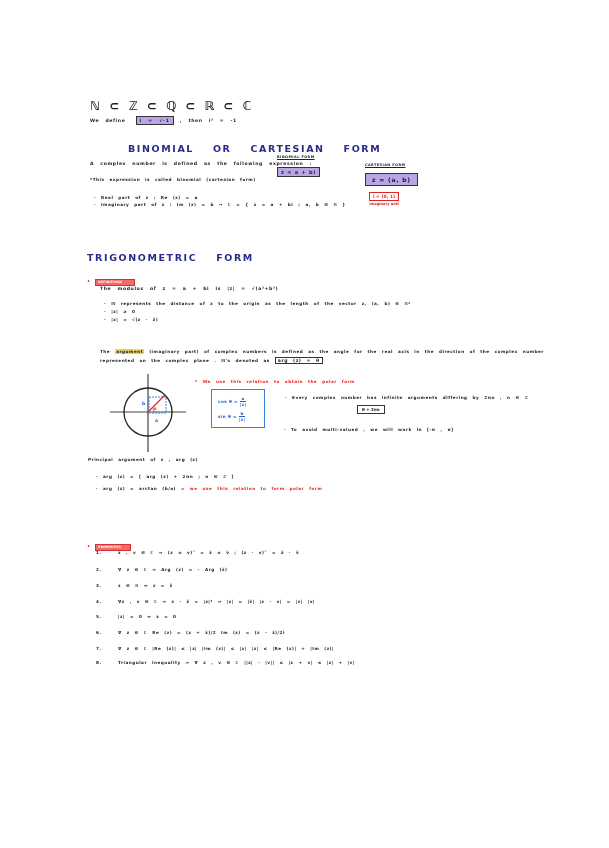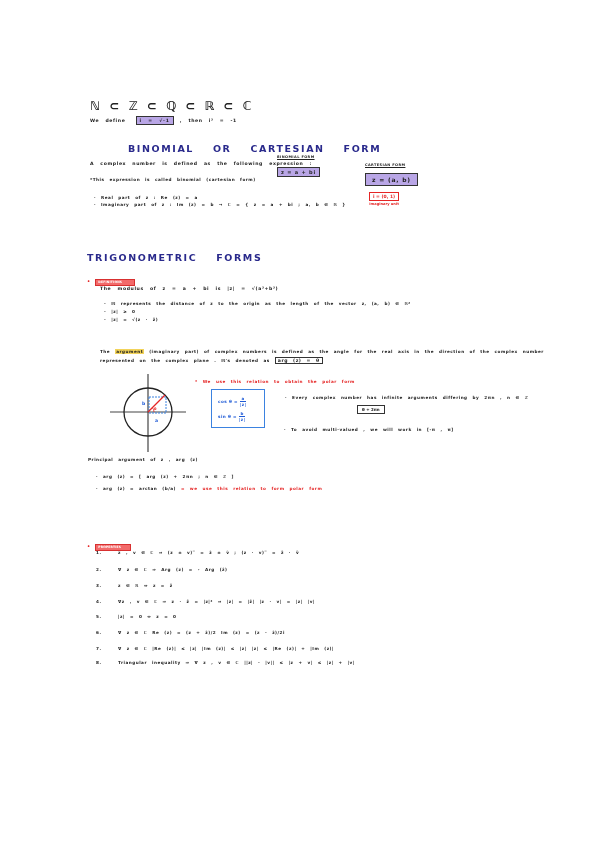--- a/index.html
+++ b/index.html
@@ -61,21 +61,21 @@
   <div class="purple-box" style="margin-top:1px; font-size:6px; padding:2px 6px;">z = (a, b)</div>
 </div>
 <div class="abs" style="left:369px; top:192px; text-align:center;">
   <div class="red-box">i = (0, 1)</div>
   <div class="red" style="font-size:3.6px; font-weight:bold; margin-top:1px;">imaginary unit</div>
 </div>
 <div class="abs t-sm" style="left:90px; top:177px;">*This expression is called binomial (cartesian form)</div>
 <div class="abs t-sm" style="left:94px; top:195px;">· Real part of   z :  Re (z) = a</div>
 <div class="abs t-sm" style="left:94px; top:202px;">· Imaginary part of   z :  Im (z) = b  →  ℂ = { z = a + bi  ;   a, b ∈ ℝ }</div>
 
-<div class="abs heading" style="left:87px; top:252px;">TRIGONOMETRIC FORMS</div>
+<div class="abs heading" style="left:87px; top:252px;">TRIGONOMETRIC FORM</div>
 <div class="abs" style="left:87px; top:268px;">
   <span class="bullet-red">•</span>
   <span class="tag">DEFINITIONS</span>
 </div>
 
 <div class="abs t" style="left:100px; top:286px;">The modulus of   z = a + bi   is   |z| = √(a²+b²)</div>
 <div class="abs t-sm" style="left:104px; top:301px;">- It represents the distance of z to the origin as the length of the vector  z,  (a, b) ∈  ℝ²</div>
 <div class="abs t-sm" style="left:104px; top:309px;">- |z| ≥ 0</div>
 <div class="abs t-sm" style="left:104px; top:317px;">- |z| = √(z · z̄)</div>
 

